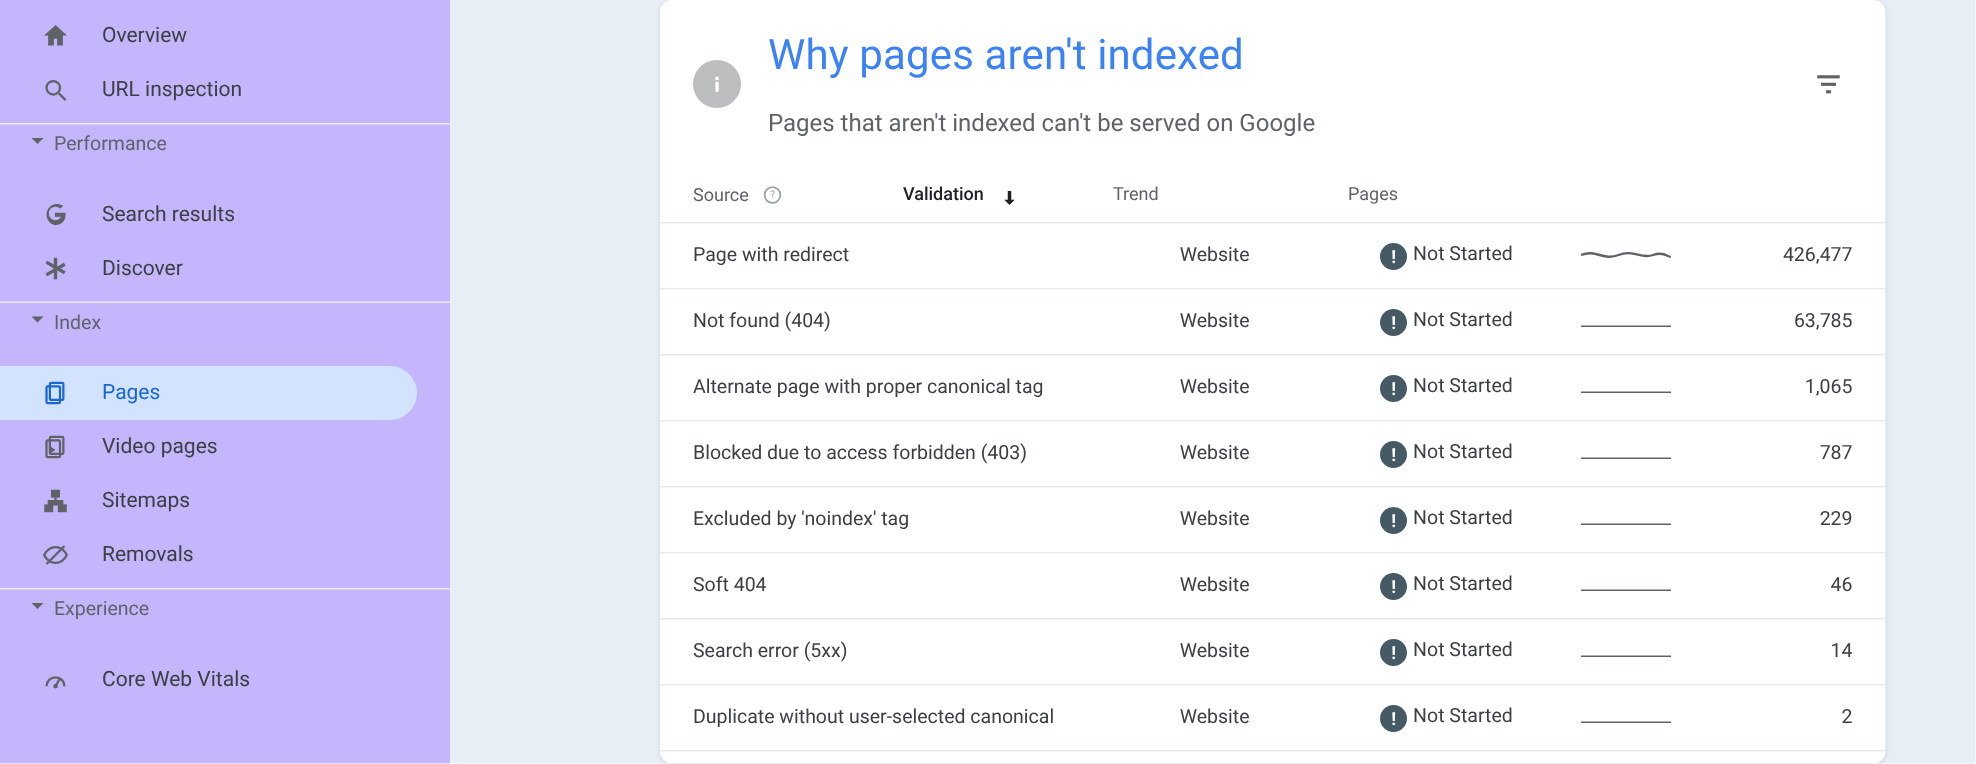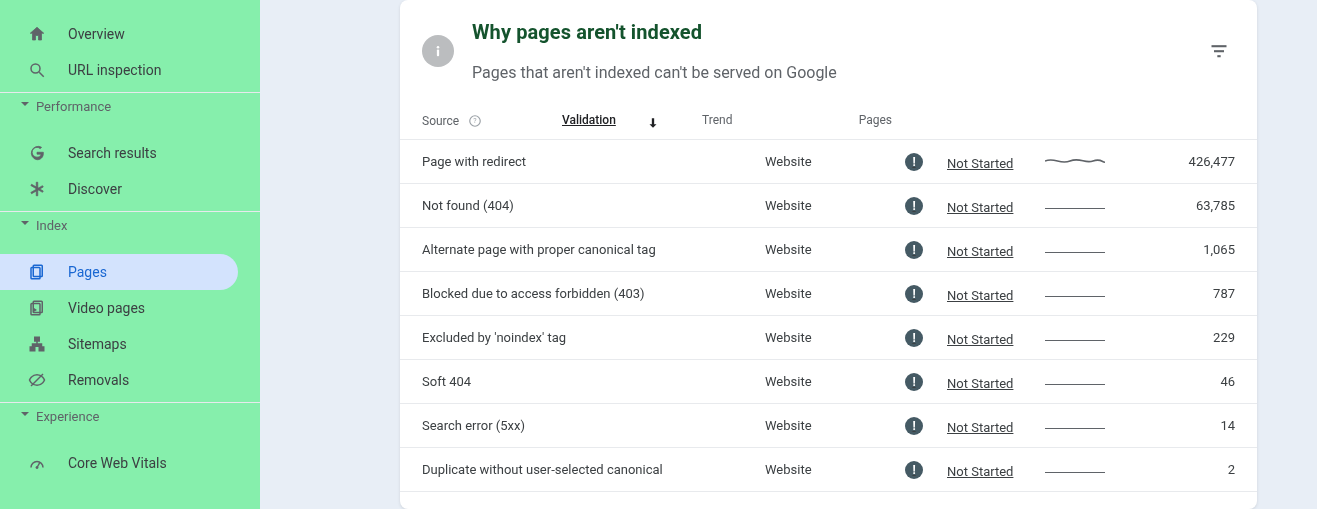--- a/index.html
+++ b/index.html
@@ -10,25 +10,25 @@
     color: #3c4043;
     font-size: 14px;
     width: 1317px;
     height: 509px;
     overflow: hidden;
     display: flex;
   }
 
   
   .sidebar {
-    width: 260px;
+    width: 300px;
     flex-shrink: 0;
-    background: #86efac;
+    background: #c4b5fd;
     height: 100%;
-    padding-top: 16px;
+    padding-top: 6px;
   }
   .nav-item {
     display: flex;
     align-items: center;
     height: 36px;
     padding: 0 20px 0 28px;
     color: #3c4043;
     cursor: pointer;
     gap: 22px;
     border-radius: 0 18px 18px 0;
@@ -82,23 +82,23 @@
   }
   .info-badge {
     width: 32px; height: 32px; border-radius: 50%;
     background: #bbbdbf;
     color: #fff;
     display: flex; align-items: center; justify-content: center;
     flex-shrink: 0;
   }
   .titlewrap { flex: 1; }
   .titlewrap h2 {
-    font-size: 20px;
-    font-weight: 700;
-    color: #14532d;
+    font-size: 28px;
+    font-weight: 400;
+    color: #3b82f6;
     letter-spacing: 0.1px;
   }
   .titlewrap .sub {
     font-size: 16px;
     color: #5f6368;
     margin-top: 19px;
   }
   .filter-btn {
     width: 32px; height: 32px;
     border-radius: 50%;
@@ -120,21 +120,21 @@
     color: #5f6368;
   }
   .table-row {
     height: 44px;
     font-size: 13px;
     color: #3c4043;
     cursor: pointer;
   }
   .col-reason { flex: 1 1 340px; }
   .col-source { width: 140px; }
-  .col-validation { width: 140px; display:flex; align-items:flex-end; gap:24px;text-decoration:underline;}
+  .col-validation { width: 140px; display:flex; align-items:flex-start; gap:4px;}
   .col-trend { width: 90px; display:flex; align-items:center; justify-content:flex-start;}
   .col-pages { width: 100px; text-align: right; }
   .table-head .col-pages { text-align: right; }
   .help-icon {
     width:14px; height:14px; display:inline-flex; align-items:center; justify-content:center;
     margin-left:6px; position: relative; top:3px;
   }
   .sort-arrow {
     width:14px; height:14px; display:inline-flex; align-items:center; justify-content:center;
     margin-left:6px; position: relative; top:3px;

